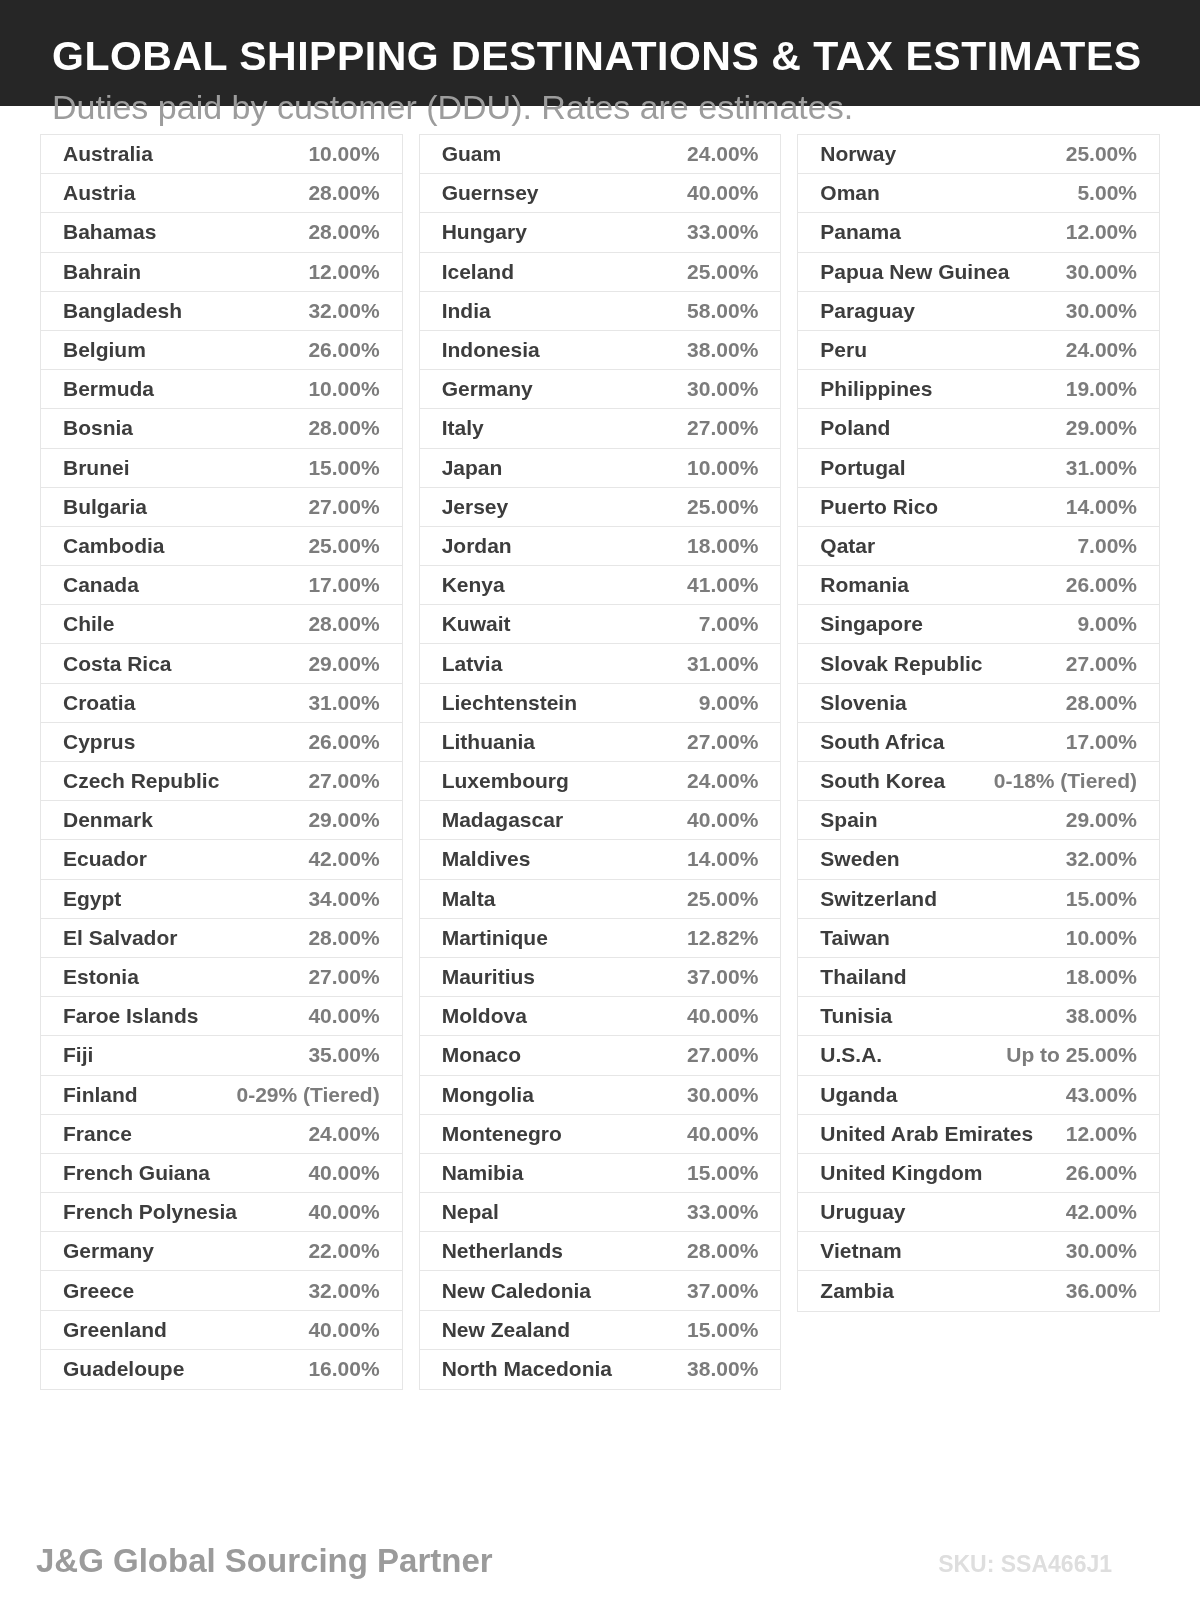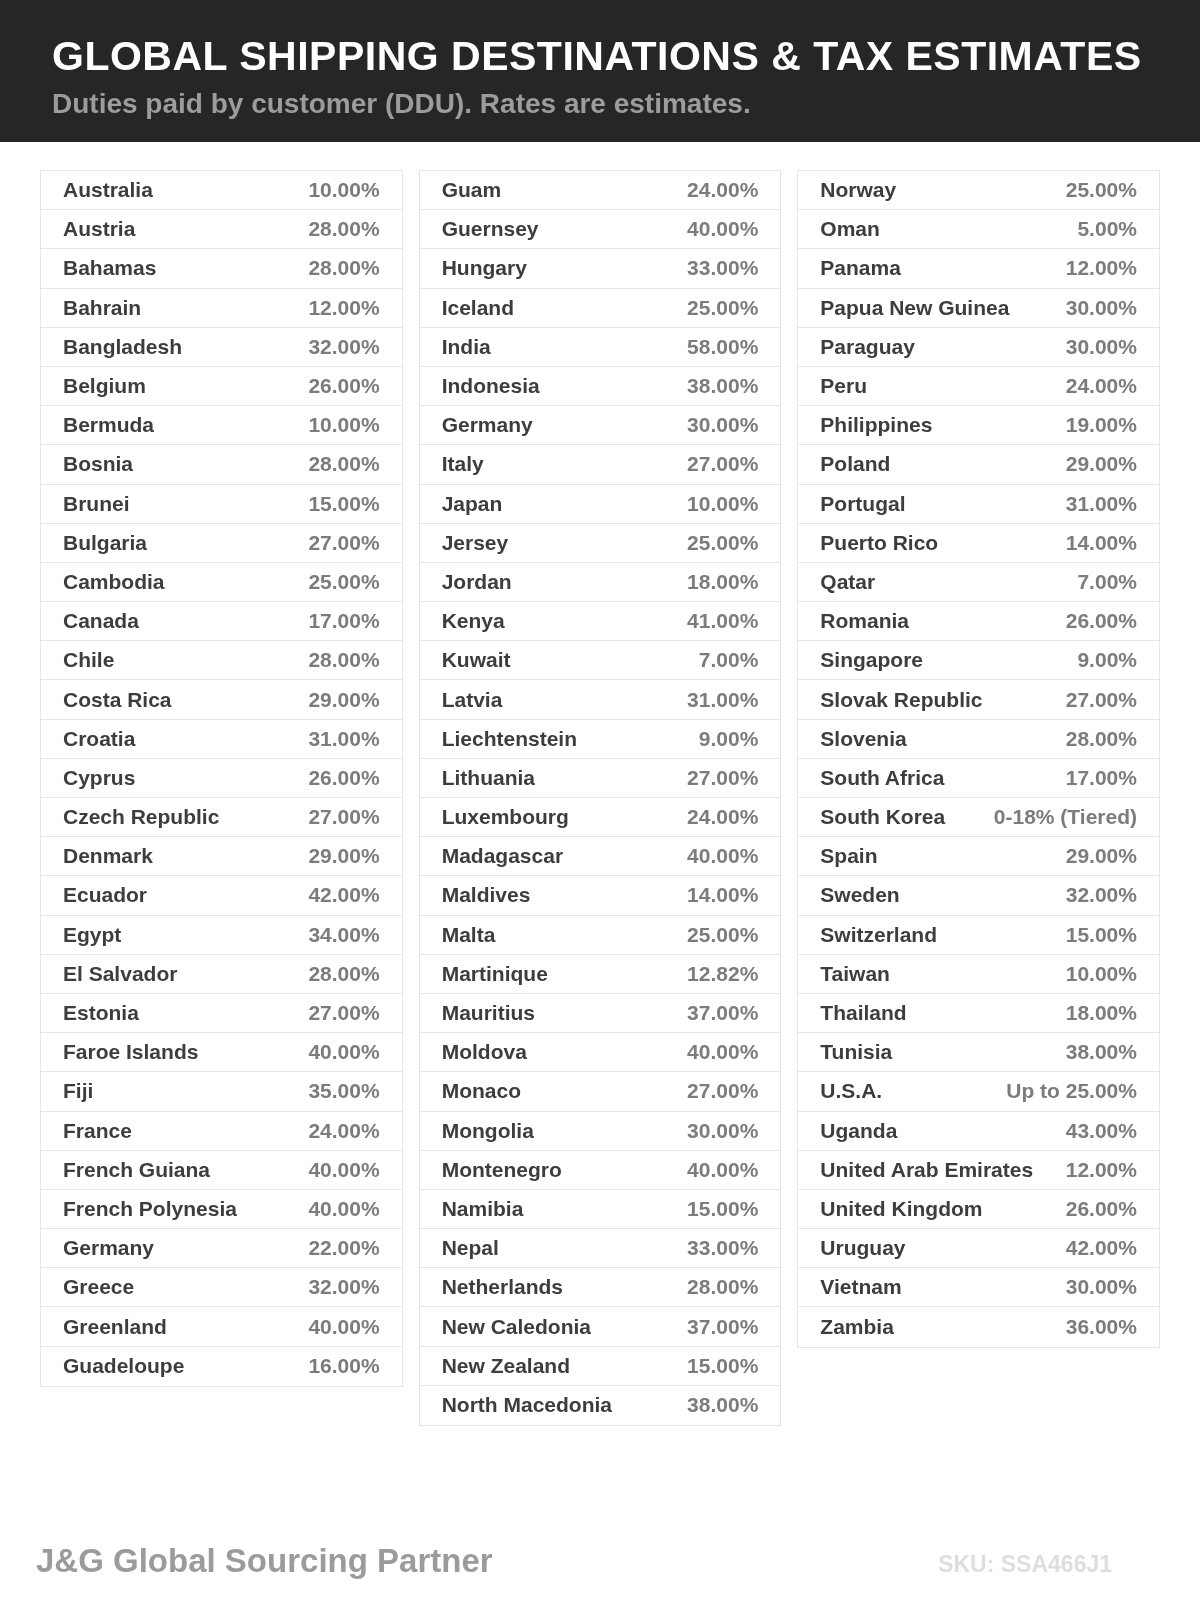--- a/index.html
+++ b/index.html
@@ -10,36 +10,36 @@
   }
   body {
     width: 1200px;
     height: 1600px;
     position: relative;
     overflow: hidden;
   }
   
   .header {
     background: #262626;
-    height: 142px;
+    height: 106px;
     box-sizing: border-box;
     padding: 34px 52px 0 52px;
   }
   .header .title {
     color: #ffffff;
     font-size: 41px;
     font-weight: bold;
     letter-spacing: 0.5px;
     line-height: 1.1;
     white-space: nowrap;
   }
   .header .subtitle {
     color: #9c9c9c;
-    font-size: 28px;
-    font-weight: bold;
+    font-size: 34px;
+    font-weight: normal;
     margin-top: 9px;
     white-space: nowrap;
   }
   
   .table-wrap {
     padding: 28px 40px 0 40px;
     display: grid;
     grid-template-columns: 1fr 1fr 1fr;
     gap: 16px;
     align-items: start;
@@ -197,20 +197,24 @@
       </div>
       <div class="row">
         <span class="country">Faroe Islands</span>
         <span class="rate">40.00%</span>
       </div>
       <div class="row">
         <span class="country">Fiji</span>
         <span class="rate">35.00%</span>
       </div>
       <div class="row">
+        <span class="country">Finland</span>
+        <span class="rate">0-29% (Tiered)</span>
+      </div>
+      <div class="row">
         <span class="country">France</span>
         <span class="rate">24.00%</span>
       </div>
       <div class="row">
         <span class="country">French Guiana</span>
         <span class="rate">40.00%</span>
       </div>
       <div class="row">
         <span class="country">French Polynesia</span>
         <span class="rate">40.00%</span>

